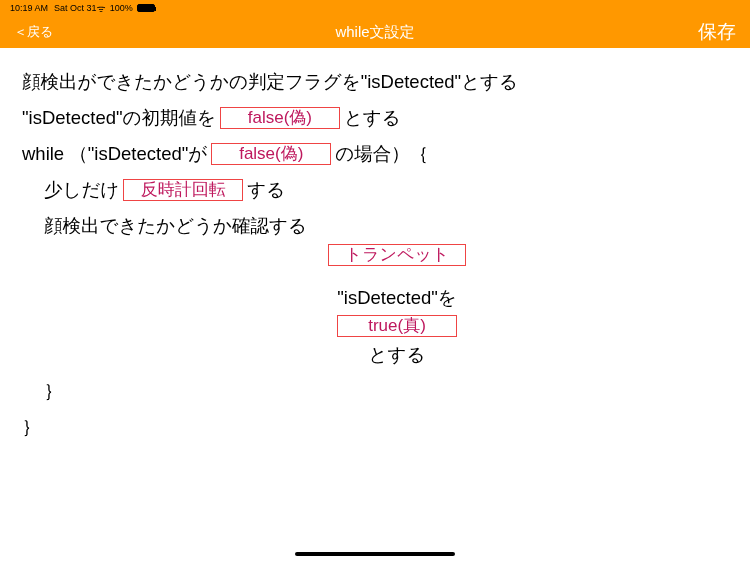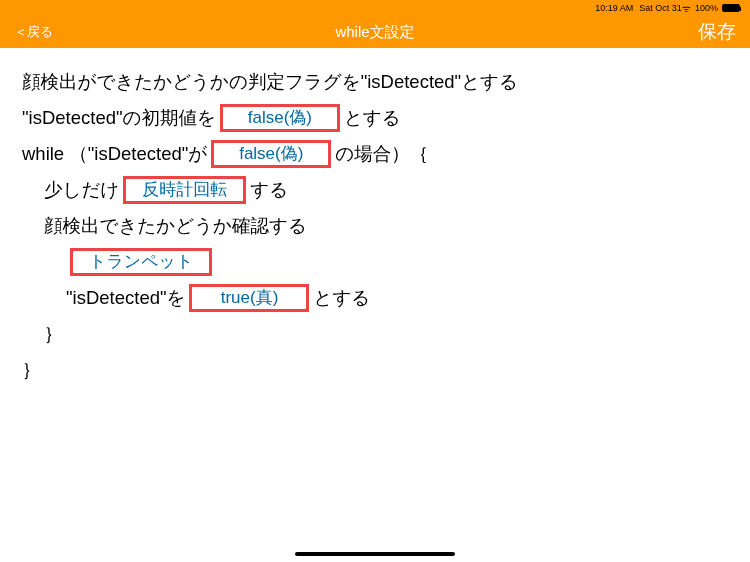--- a/index.html
+++ b/index.html
@@ -12,21 +12,21 @@
       background: #fff;
       width: 750px;
       height: 562px;
       overflow: hidden;
       position: relative;
     }
     .status-bar {
       background: #ff9800;
       height: 16px;
       display: flex;
-      justify-content: flex-end;
+      justify-content: flex-start;
       align-items: center;
       padding: 0 10px;
       font-size: 9px;
       color: #000;
     }
     .status-left {
       display: flex;
       gap: 6px;
     }
     .status-right {
@@ -70,31 +70,32 @@
       align-items: center;
       flex-wrap: wrap;
       min-height: 36px;
     }
     .indent-1 {
       padding-left: 22px;
       text-align: center;
     }
     .indent-2 {
       padding-left: 44px;
+      flex-direction: column;
     }
     .dropdown {
-      border: 3px solid #ef4444;
-      color: #0369a1;
+      border: 1px solid #ef4444;
+      color: #be185d;
       padding: 3px 16px;
       font-size: 17px;
       display: inline-flex;
       align-items: center;
       justify-content: center;
       min-width: 120px;
-      height: 28px;
+      height: 22px;
       cursor: pointer;
       background: #fff;
       margin: 0 4px;
     }
     .home-indicator {
       position: absolute;
       bottom: 6px;
       left: 50%;
       transform: translateX(-50%);
       width: 160px;

